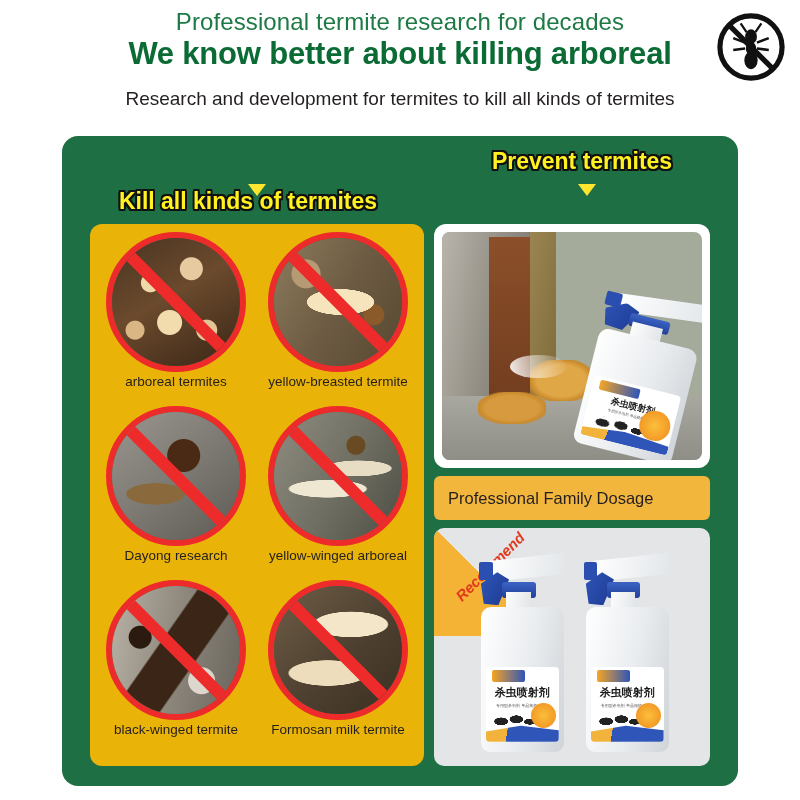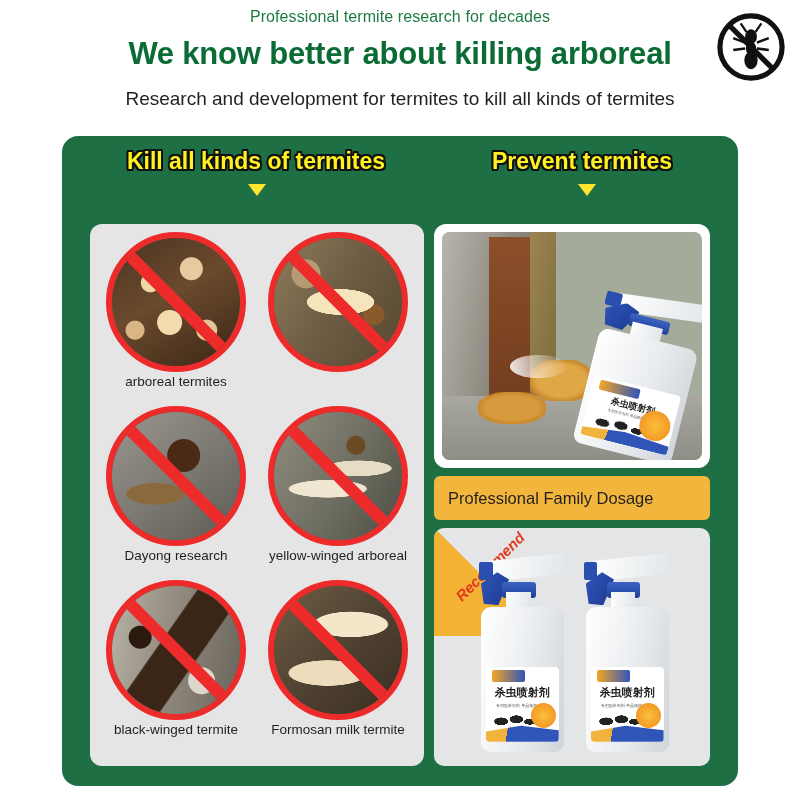--- a/index.html
+++ b/index.html
@@ -8,21 +8,21 @@
     background: #ffffff;
     font-family: "Liberation Sans", sans-serif;
     overflow: hidden;
   }
   .page { position: relative; width: 800px; height: 800px; background:#fff; }
 
   
   .header { position:absolute; left:0; top:0; width:800px; height:128px; }
   .eyebrow {
     position:absolute; left:0; top:8px; width:800px; text-align:center;
-    font-size:16px; color:#1E7A44; letter-spacing:.1px;
+    font-size:24px; color:#1E7A44; letter-spacing:.1px;
   }
   .headline {
     position:absolute; left:0; top:36px; width:800px; text-align:center;
     font-size:31px; font-weight:bold; color:#0B6B35; letter-spacing:-.2px;
   }
   .subline {
     position:absolute; left:0; top:88px; width:800px; text-align:center;
     font-size:19px; color:#231f20;
   }
   .no-termite-badge { position:absolute; right:12px; top:10px; width:74px; height:74px; }
@@ -35,34 +35,34 @@
   .col-title {
     position:absolute; top:12px;
     font-size:23px; font-weight:bold; color:#FFF220;
     -webkit-text-stroke: 0px;
     text-shadow:
       -1.6px -1.6px 0 #111, 1.6px -1.6px 0 #111,
       -1.6px  1.6px 0 #111, 1.6px  1.6px 0 #111,
        0 -2px 0 #111, 0 2px 0 #111, -2px 0 0 #111, 2px 0 0 #111;
     text-align:center; white-space:nowrap;
   }
-  .col-title.left  { left:16px;  width:356px; }
+  .col-title.left  { left:8px;  width:356px;margin-top:40px; }
   .col-title.right { left:364px; width:312px; }
   .arrow {
     position:absolute; top:48px; width:0; height:0;
     border-left:9px solid transparent; border-right:9px solid transparent;
     border-top:12px solid #FFE62E;
   }
   .arrow.left  { left:186px; }
   .arrow.right { left:516px; }
 
   
   .card-left {
     position:absolute; left:28px; top:88px; width:334px; height:542px;
-    background:#e5e5e5; border-radius:12px;
+    background:#eab308; border-radius:12px;
   }
   .grid { position:absolute; inset:0; padding:6px 8px; }
   .cell { position:absolute; width:160px; height:172px; }
   .cell .photo {
     position:absolute; left:50%; transform:translateX(-50%); top:4px;
     width:140px; height:140px; border-radius:50%;
     border:6px solid #EE2B2B; overflow:hidden;
     background:#6b5a46;
   }
   .cell .photo .img { position:absolute; inset:0; }
@@ -265,20 +265,21 @@
             <div class="slash"></div>
           </div>
           <div class="caption">arboreal termites</div>
         </div>
 
         <div class="cell c1">
           <div class="photo">
             <div class="img tex-b"></div>
             <div class="slash"></div>
           </div>
+          <div class="caption">yellow-breasted termite</div>
         </div>
 
         <div class="cell c2">
           <div class="photo">
             <div class="img tex-c"></div>
             <div class="slash"></div>
           </div>
           <div class="caption">Dayong research</div>
         </div>
 

